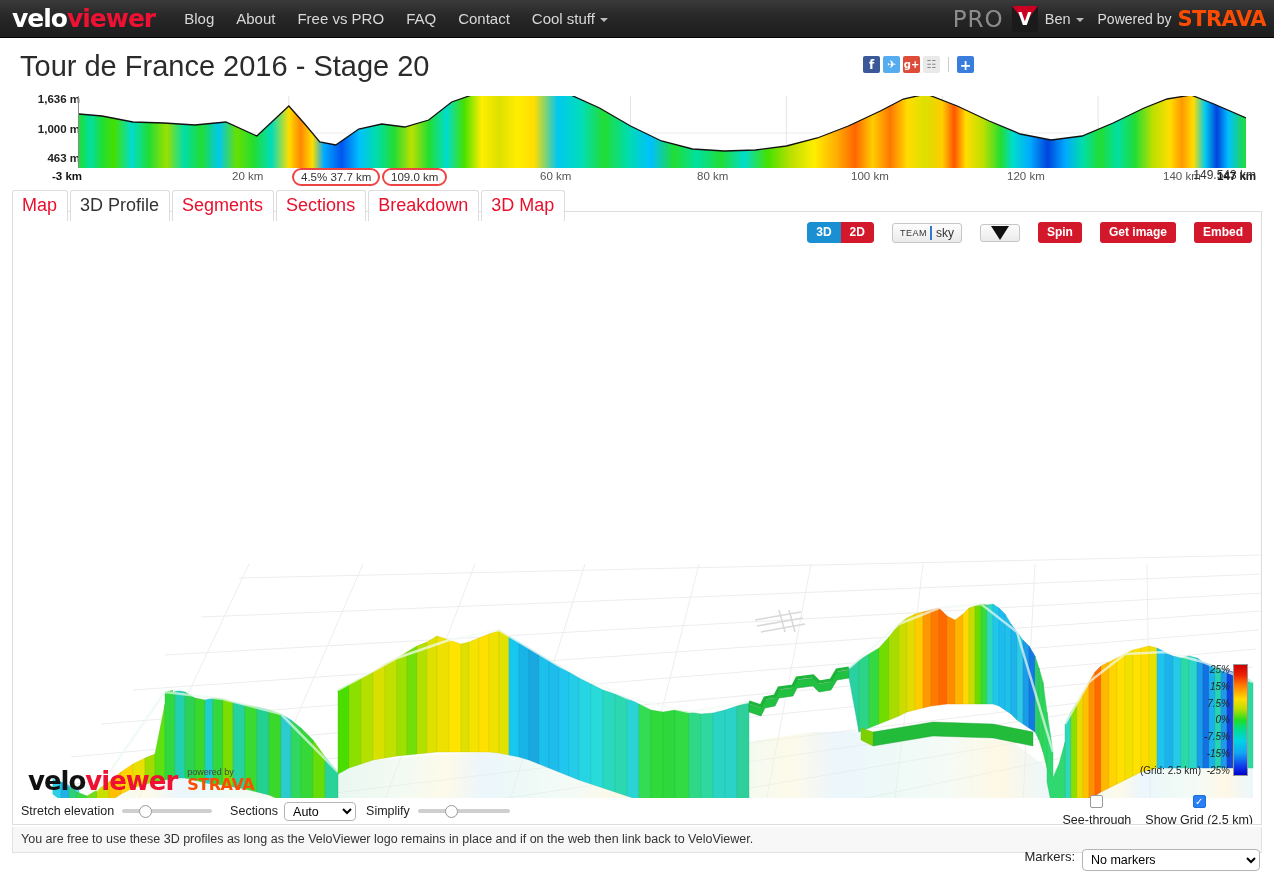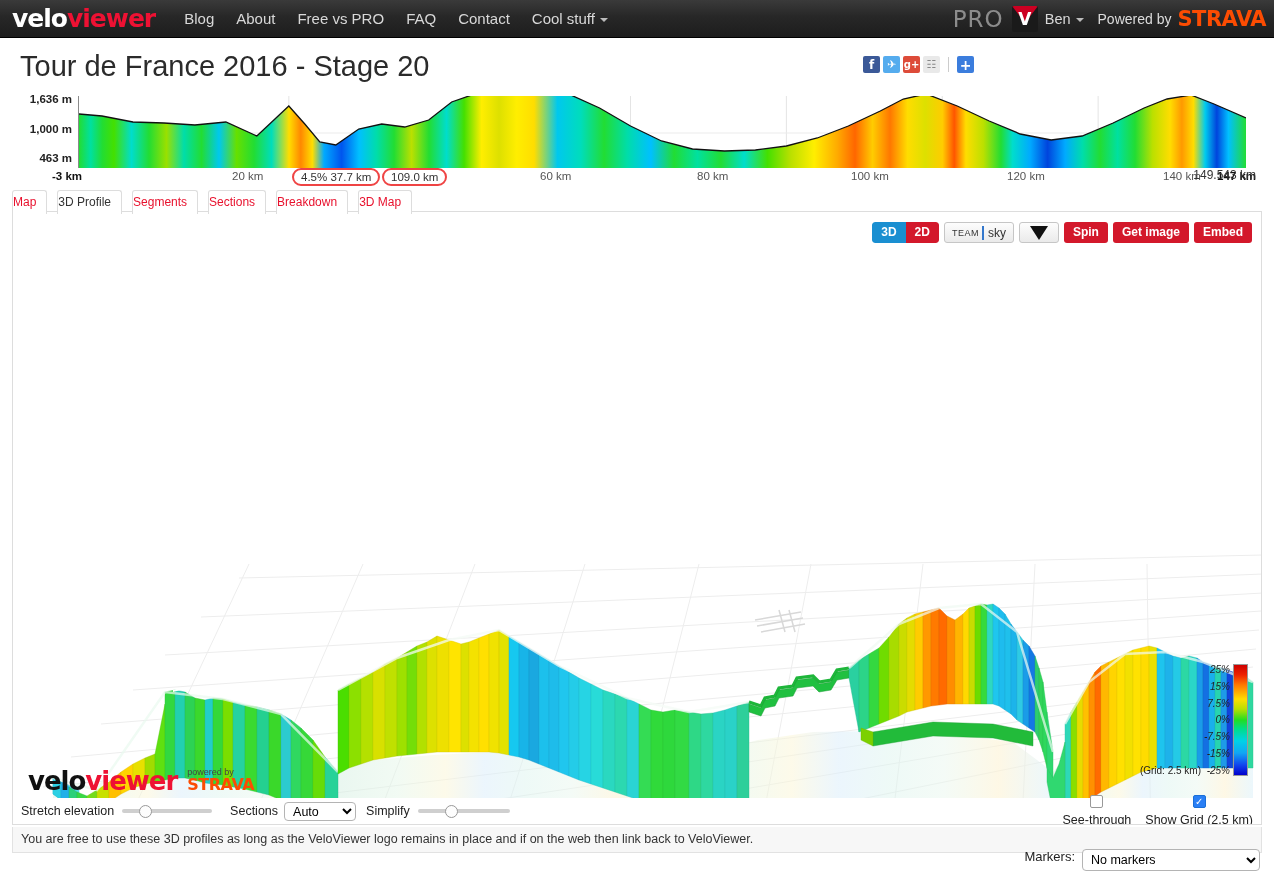--- a/index.html
+++ b/index.html
@@ -77,21 +77,21 @@
     font-weight:bold; cursor:pointer; font-family:"DejaVu Sans", sans-serif; }
   .s-fb { background:#3b5998; }
   .s-tw { background:#55acee; font-size:11px; }
   .s-gp { background:#dd4b39; font-size:10px; }
   .s-sh { background:#e9e9e9; color:#888; font-size:11px; }
   .s-div { width:1px; height:15px; background:#ccc; margin:0 5px; }
   .s-plus { background:#3b7ddd; font-size:14px; }
 
   
   .elev-wrap { position:absolute; left:0; top:88px; width:1274px; height:95px; }
-  .elev-ylabels { position:absolute; left:4px; top:0; width:74px; height:80px; }
+  .elev-ylabels { position:absolute; left:12px; top:0; width:74px; height:80px; }
   .elev-ylabels div {
     position:absolute; right:6px; font-size:11.5px; font-weight:bold; color:#222;
     white-space:nowrap;
   }
   .ey0 { top: 5px; }
   .ey1 { top: 35px; }
   .ey2 { top: 64px; }
   .elev-plot {
     position:absolute; left:78px; top:8px; width:1168px; height:72px;
     border-left:1px solid #8a8a8a; overflow:hidden;
@@ -107,32 +107,32 @@
     font-size:11.5px; color:#333; padding:1px 7px; white-space:nowrap; cursor:pointer;
   }
   .total-dist {
     position:absolute; right:18px; top:168px; font-size:12px; color:#333;
   }
 
   
   .tabs { position:absolute; left:12px; top:190px; display:flex; align-items:flex-end; z-index:3; }
   .tab {
     border:1px solid #ddd; border-bottom:none; background:#fff;
-    padding:4px 10px 5px 0; font-size:12px; color:#e8112d; cursor:pointer;
-    margin-right:10px; border-radius:3px 3px 0 0;
+    padding:4px 10px 5px 9px; font-size:18px; color:#e8112d; cursor:pointer;
+    margin-right:2px; border-radius:3px 3px 0 0;
   }
   .tab.active { color:#333; border-color:#ddd; background:#fff; position:relative; z-index:4; }
 
   
   .panel {
     position:absolute; left:12px; top:211px; width:1250px; height:614px;
     border:1px solid #ddd; background:#fff; overflow:hidden;
   }
   .panel-toolbar {
-    position:absolute; right:9px; top:10px; display:flex; gap:5px; z-index:6;padding-left:13px;
+    position:absolute; right:9px; top:10px; display:flex; align-items:center; gap:18px; z-index:6;padding-left:13px;
   }
   .seg { display:flex; border-radius:3px; overflow:hidden; }
   .btn {
     font-size:12px; font-weight:bold; color:#fff; padding:3px 9px; cursor:pointer;
     border-radius:3px; line-height:15px; white-space:nowrap;
     font-family:"Liberation Sans", sans-serif;
   }
   .btn-blue { background:#1a8fd1; border-radius:3px 0 0 3px; }
   .btn-red { background:#d3182b; }
   .btn-red2 { background:#d3182b; border-radius:0 3px 3px 0; }

